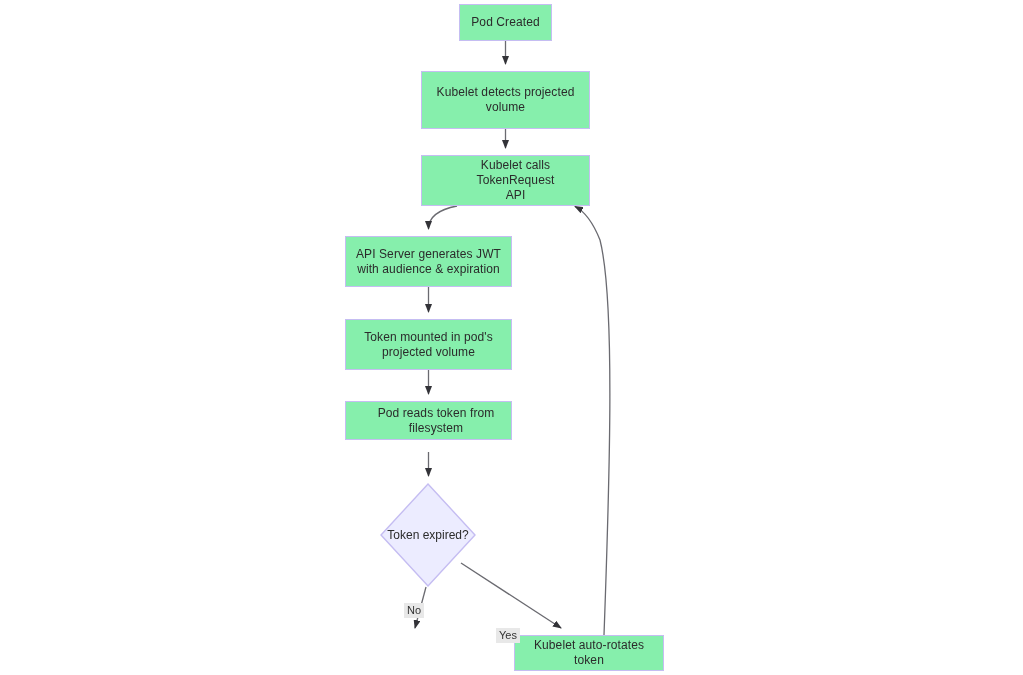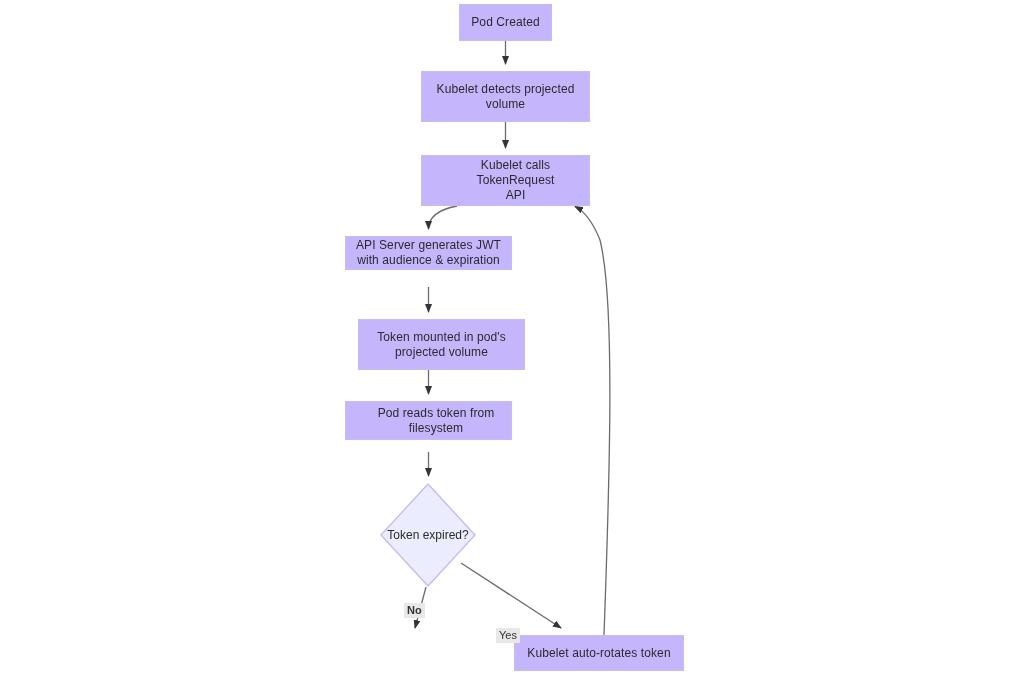--- a/index.html
+++ b/index.html
@@ -25,21 +25,21 @@
     position: absolute;
     left: 0;
     top: 0;
     width: 1023px;
     height: 675px;
     pointer-events: none;
   }
   .node {
     position: absolute;
     box-sizing: border-box;
-    background: #c4b5fd;
+    background: #86efac;
     border: 1px solid #c5bdf2;
     display: flex;
     align-items: center;
     justify-content: center;
     text-align: center;
     color: #2b2b2b;
     font-size: 12px;
     line-height: 15px;
     letter-spacing: 0.1px;
     padding: 2px 8px;
@@ -106,54 +106,54 @@
       <path d="M426,587 L415,628" marker-end="url(#arrowhead)"></path>
       <path d="M461,563 L561,628" marker-end="url(#arrowhead)"></path>
       <path d="M604,635 C610,470 615,300 600,240 C590,215 580,209 575,206.5" marker-end="url(#arrowhead)"></path>
     </g>
   </svg>
 
   <div class="node" style="left:459px; top:4px; width:93px; height:37px;">
     <span class="node-label">Pod Created</span>
   </div>
 
-  <div class="node" style="left:421px; top:71px; width:169px; height:51px;">
+  <div class="node" style="left:421px; top:71px; width:169px; height:58px;">
     <span class="node-label">Kubelet detects projected
 volume</span>
   </div>
 
   <div class="node" style="left:421px; top:155px; width:169px; height:51px;padding-left:28px;">
     <span class="node-label">Kubelet calls TokenRequest
 API</span>
   </div>
 
-  <div class="node" style="left:345px; top:236px; width:167px; height:34px;">
+  <div class="node" style="left:345px; top:236px; width:167px; height:51px;">
     <span class="node-label">API Server generates JWT
 with audience &amp; expiration</span>
   </div>
 
-  <div class="node" style="left:358px; top:319px; width:167px; height:51px;">
+  <div class="node" style="left:345px; top:319px; width:167px; height:51px;">
     <span class="node-label">Token mounted in pod's
 projected volume</span>
   </div>
 
   <div class="node" style="left:345px; top:401px; width:167px; height:39px;padding-left:23px;">
     <span class="node-label">Pod reads token from
 filesystem</span>
   </div>
 
   <div class="decision" style="left:380px; top:483px;">
     <svg class="diamond-shape" viewBox="0 0 96 104" xmlns="http://www.w3.org/2000/svg">
       <polygon points="48,1 95,52 48,103 1,52" fill="#ececff" stroke="#c5bdf2" stroke-width="1.4"></polygon>
     </svg>
     <div class="decision-label">Token expired?</div>
   </div>
 
 
-  <div class="node" style="left:514px; top:635px; width:170px; height:36px;">
+  <div class="node" style="left:514px; top:635px; width:150px; height:36px;">
     <span class="node-label">Kubelet auto-rotates token</span>
   </div>
 
-  <div class="edge-label" style="left:404px; top:603px;font-weight:bold;">No</div>
+  <div class="edge-label" style="left:404px; top:603px;">No</div>
 
   <div class="edge-label" style="left:496px; top:628px;">Yes</div>
 
 </div>
 
 </body></html>

